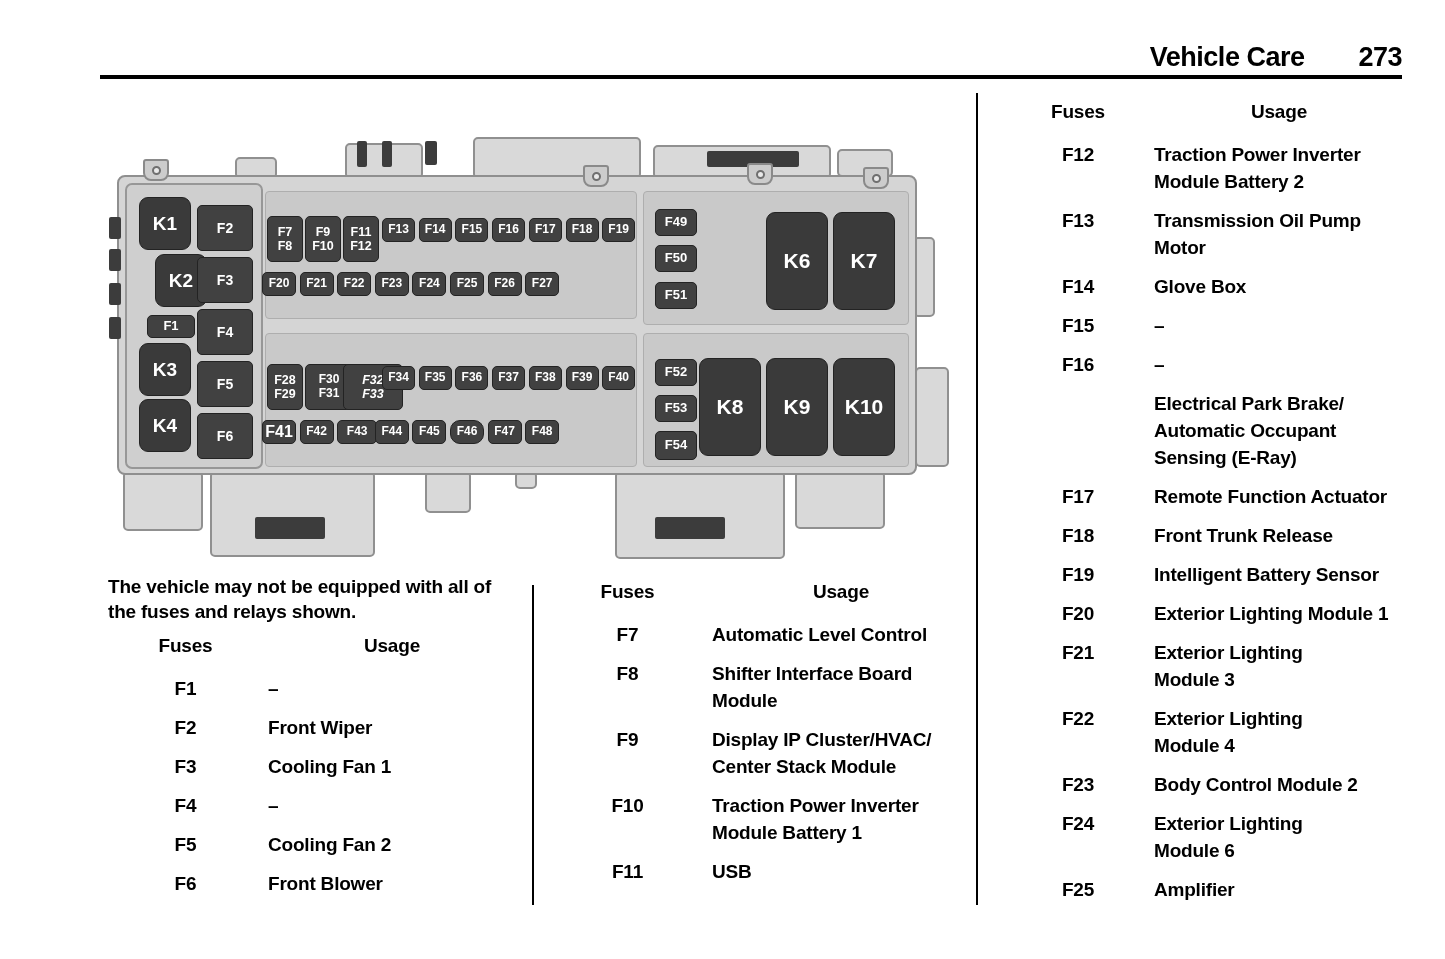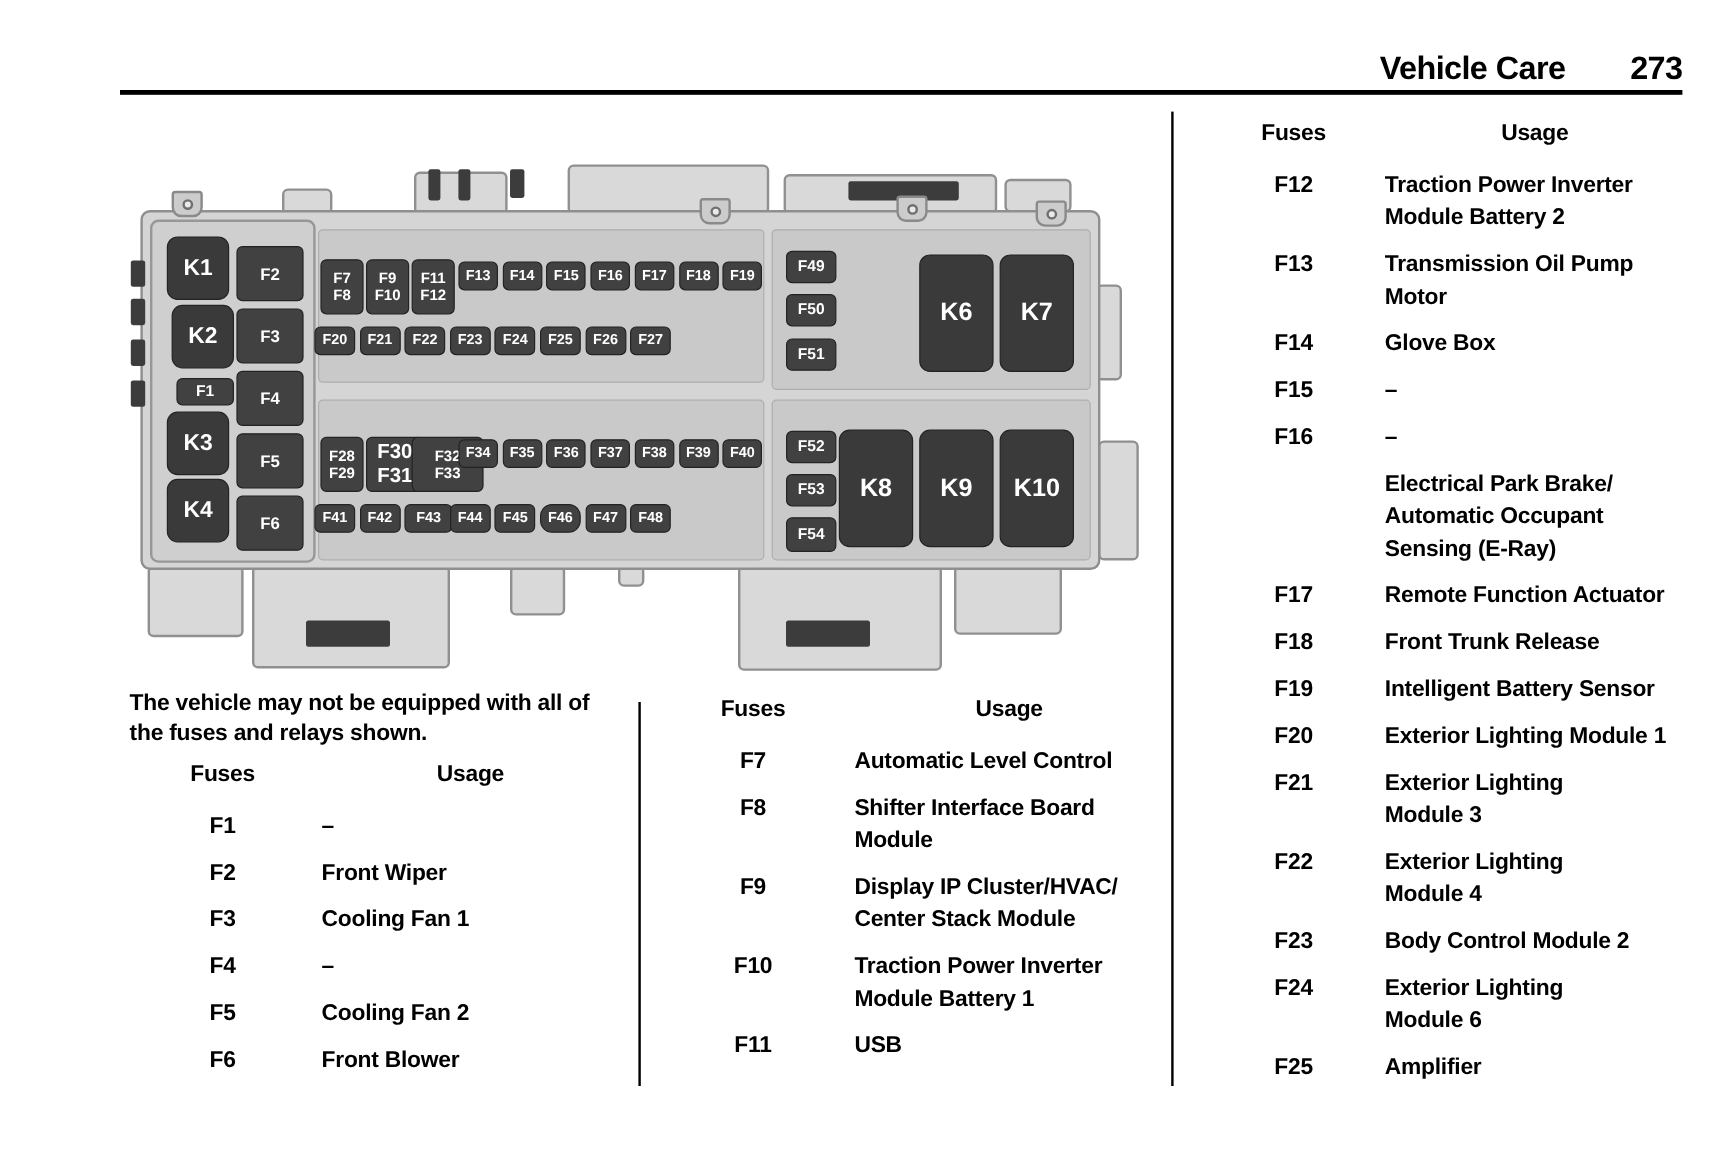--- a/index.html
+++ b/index.html
@@ -103,21 +103,21 @@
     <div class="mount" style="left: 768px; top: 30px; width: 26px; height: 22px;">
       <span class="hole"></span>
     </div>
     <div class="deco dark" style="left: 14px; top: 80px; width: 12px; height: 22px;"></div>
     <div class="deco dark" style="left: 14px; top: 112px; width: 12px; height: 22px;"></div>
     <div class="deco dark" style="left: 14px; top: 146px; width: 12px; height: 22px;"></div>
     <div class="deco dark" style="left: 14px; top: 180px; width: 12px; height: 22px;"></div>
     <div class="fbox relay" style="left: 44px; top: 60px; width: 52px; height: 53px; font-size: 19px;">
       <span>K1</span>
     </div>
-    <div class="fbox relay" style="left: 48px; top: 117px; width: 52px; height: 53px; font-size: 19px;">
+    <div class="fbox relay" style="left: 60px; top: 117px; width: 52px; height: 53px; font-size: 19px;">
       <span>K2</span>
     </div>
     <div class="fbox relay" style="left: 44px; top: 206px; width: 52px; height: 53px; font-size: 19px;">
       <span>K3</span>
     </div>
     <div class="fbox relay" style="left: 44px; top: 262px; width: 52px; height: 53px; font-size: 19px;">
       <span>K4</span>
     </div>
     <div class="fbox" style="left: 52px; top: 178px; width: 48px; height: 23px; font-size: 13px;">
       <span>F1</span>
@@ -191,25 +191,25 @@
     <div class="fbox" style="left: 392.6px; top: 135px; width: 34px; height: 24px; font-size: 12px;">
       <span>F26</span>
     </div>
     <div class="fbox" style="left: 430.2px; top: 135px; width: 34px; height: 24px; font-size: 12px;">
       <span>F27</span>
     </div>
     <div class="fbox" style="left: 172px; top: 227px; width: 36px; height: 46px; font-size: 12.5px;">
       <span>F28</span>
       <span>F29</span>
     </div>
-    <div class="fbox" style="left: 210px; top: 227px; width: 48px; height: 46px; font-size: 17px;">
+    <div class="fbox" style="left: 210px; top: 227px; width: 48px; height: 46px; font-size: 12px;">
       <span>F30</span>
       <span>F31</span>
     </div>
-    <div class="fbox" style="left: 248px; top: 227px; width: 60px; height: 46px; font-size: 12.5px;">
+    <div class="fbox" style="left: 248px; top: 227px; width: 60px; height: 46px; font-size: 12.5px; font-style: italic;">
       <span>F32</span>
       <span>F33</span>
     </div>
     <div class="fbox" style="left: 287px; top: 229px; width: 33px; height: 24px; font-size: 12px;">
       <span>F34</span>
     </div>
     <div class="fbox" style="left: 323.7px; top: 229px; width: 33px; height: 24px; font-size: 12px;">
       <span>F35</span>
     </div>
     <div class="fbox" style="left: 360.4px; top: 229px; width: 33px; height: 24px; font-size: 12px;">
@@ -220,21 +220,21 @@
     </div>
     <div class="fbox" style="left: 433.8px; top: 229px; width: 33px; height: 24px; font-size: 12px;">
       <span>F38</span>
     </div>
     <div class="fbox" style="left: 470.5px; top: 229px; width: 33px; height: 24px; font-size: 12px;">
       <span>F39</span>
     </div>
     <div class="fbox" style="left: 507.2px; top: 229px; width: 33px; height: 24px; font-size: 12px;">
       <span>F40</span>
     </div>
-    <div class="fbox" style="left: 167px; top: 283px; width: 34px; height: 24px; font-size: 12px; text-align: center;">
+    <div class="fbox" style="left: 167px; top: 283px; width: 34px; height: 24px; font-size: 16px; text-align: center;">
       <span>F41</span>
     </div>
     <div class="fbox" style="left: 204.6px; top: 283px; width: 34px; height: 24px; font-size: 12px;">
       <span>F42</span>
     </div>
     <div class="fbox" style="left: 242.2px; top: 283px; width: 40px; height: 24px; font-size: 12px;">
       <span>F43</span>
     </div>
     <div class="fbox" style="left: 279.8px; top: 283px; width: 34px; height: 24px; font-size: 12px;">
       <span>F44</span>

